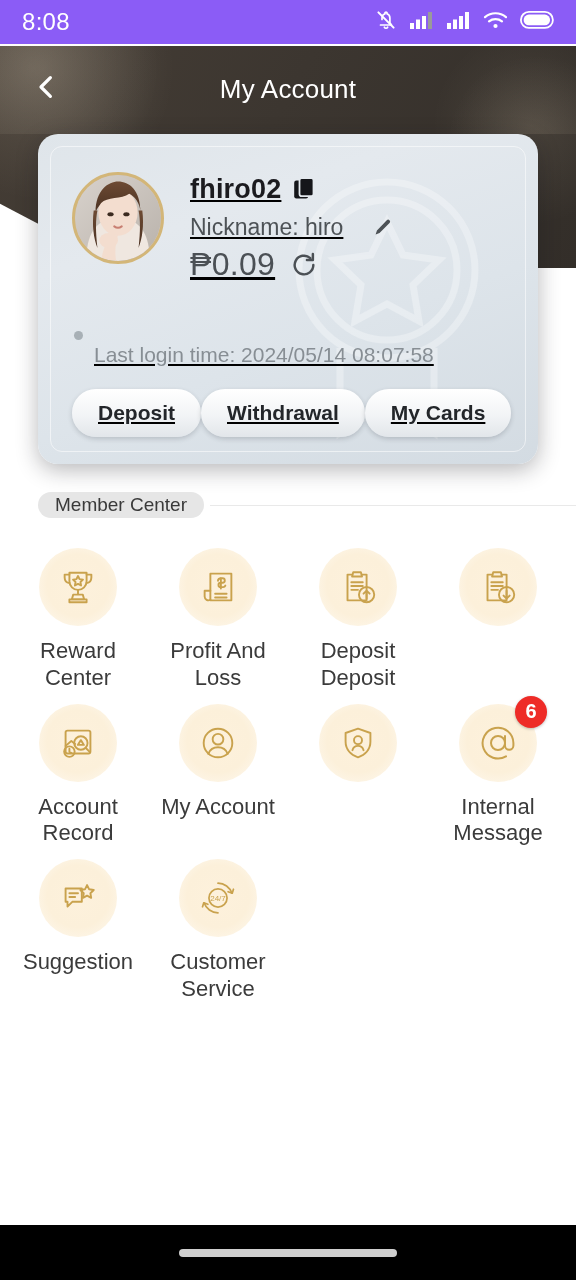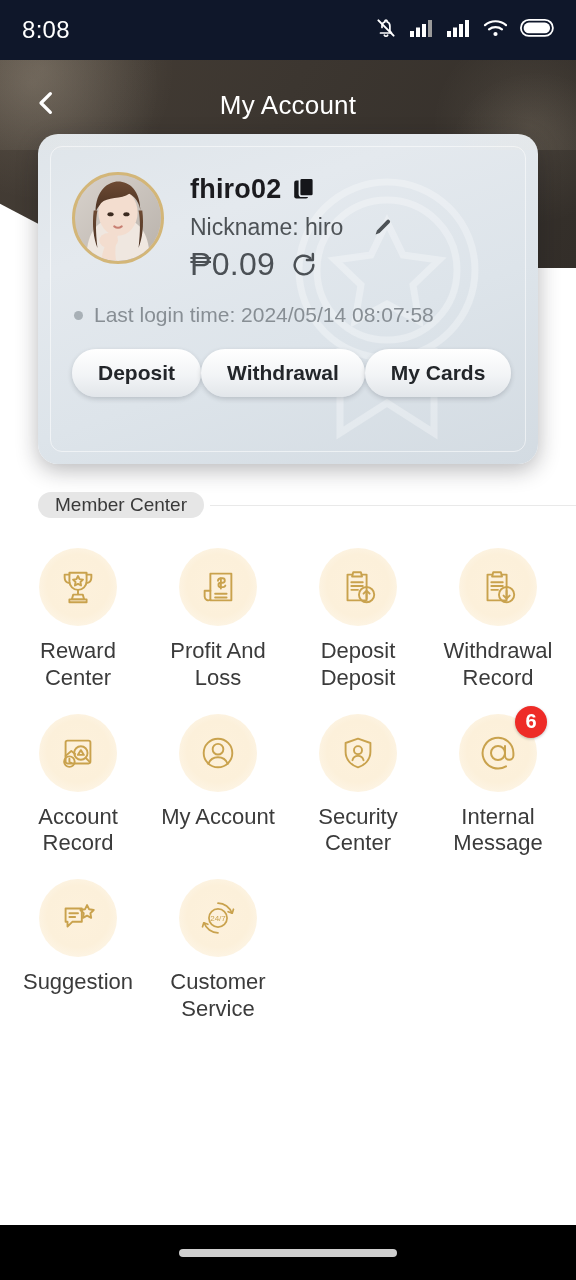--- a/index.html
+++ b/index.html
@@ -7,21 +7,21 @@
   body {
     font-family:"Liberation Sans", sans-serif;
     background:#ffffff;
     overflow:hidden;
     position:relative;
   }
   .phone { width:576px; height:1280px; position:relative; background:#fff; }
 
   
   .statusbar {
-    height:60px; background:#0f172a; color:#fff;
+    height:44px; background:#8b5cf6; color:#fff;
     display:flex; align-items:center; justify-content:space-between;
     padding:17px 22px; position:relative; z-index:40;
   }
   .status-time { font-size:24px; font-weight:400; letter-spacing:.3px; }
   .status-icons { display:flex; align-items:center; gap:11px; }
 
   
   .header {
     position:relative; height:90px; overflow:hidden;
     background:linear-gradient(115deg,#4a4239 0%,#3e3832 38%,#413a34 62%,#35302b 100%);
@@ -71,20 +71,21 @@
     background:#fff; z-index:2;
     clip-path:polygon(0 38%, 0 100%, 100% 100%);
   }
 
   
   .card {
     position:absolute; top:134px; left:38px; width:500px; height:330px;
     border-radius:20px; z-index:6; overflow:hidden;
     background:linear-gradient(160deg,#dfe5ea 0%,#e4e9ee 28%,#dde4ea 60%,#d3dbe2 100%);
     box-shadow:0 6px 22px rgba(20,20,25,.30);
+    text-decoration:underline;
   }
   .card-inner-frame {
     position:absolute; inset:12px; border:1px solid rgba(255,255,255,.55);
     border-radius:12px; pointer-events:none;
   }
   .watermark {
     position:absolute; right:26px; top:26px; width:250px; height:280px;
     opacity:.42; pointer-events:none;
   }
   .card-content { position:relative; z-index:4; padding:38px 0 0 34px; }
@@ -101,21 +102,21 @@
   .nick-row { display:flex; align-items:center; gap:28px; margin-top:9px; }
   .nick { font-size:23px; color:#4d5256; }
   .bal-row { display:flex; align-items:center; gap:15px; margin-top:5px; }
   .bal { font-size:32px; color:#4b5055; font-weight:400; letter-spacing:.3px; }
   .ico-btn { cursor:pointer; display:flex; align-items:center; }
 
   .lastlogin {
     display:flex; align-items:center; gap:11px; margin-top:20px; padding-left:2px;
   }
   .dot { width:9px; height:9px; border-radius:50%; background:#a8b0b6; flex:0 0 9px; }
-  .lastlogin-text { font-size:21px; color:#878e94; }
+  .lastlogin-text { font-size:21px; color:#878e94;margin-top:40px; }
 
   .pillrow { display:flex; margin-top:22px; }
   .pill {
     height:48px; padding:0 26px; border-radius:24px;
     background:linear-gradient(180deg,#ffffff 0%,#f2f4f6 55%,#e2e6ea 100%);
     display:flex; align-items:center; justify-content:center;
     font-size:21px; font-weight:700; color:#23262a;
     box-shadow:0 2px 5px rgba(40,45,55,.20); cursor:pointer;
     white-space:nowrap;
   }
@@ -128,21 +129,21 @@
   .section-tag {
     background:#e6e6e6; color:#3a3a3a; font-size:19px;
     padding:2px 17px; border-radius:16px; white-space:nowrap;
   }
   .section-line { flex:1; height:1px; background:#e9e9e9; margin-left:6px; }
 
   
   .grid {
     position:absolute; top:548px; left:0; width:576px;
     display:grid; grid-template-columns:repeat(4,1fr);
-    row-gap:22px; padding:0 8px; z-index:7;
+    row-gap:12px; padding:0 8px; z-index:7;
   }
   .grid-item {
     display:flex; flex-direction:column; align-items:center; cursor:pointer;
     position:relative;
   }
   .icon-wrap { position:relative; width:78px; height:78px; }
   .icon-circle {
     width:78px; height:78px; border-radius:50%;
     background:radial-gradient(circle at 50% 48%, #fdf1dc 0%, #fcf0da 55%, rgba(252,240,218,.35) 100%);
     display:flex; align-items:center; justify-content:center;
@@ -378,21 +379,20 @@
         <div class="icon-circle">
           <svg width="42" height="42" viewBox="0 0 44 44" fill="none" stroke="#c9a24d" stroke-width="2" stroke-linecap="round" stroke-linejoin="round">
             <path d="M26 9h5v27H11V9h5"></path>
             <path d="M17 6.5h8l1.2 4.5H15.8z"></path>
             <path d="M15 17h12M15 21h12M15 25h7"></path>
             <circle cx="31" cy="30" r="8"></circle>
             <path d="M31 26v8M27.8 31l3.2 3.2 3.2-3.2"></path>
           </svg>
         </div>
       </div>
-      <div class="grid-label">Withdrawal Record</div>
     </div>
 
     <div class="grid-item">
       <div class="icon-wrap">
         <div class="icon-circle">
           <svg width="42" height="42" viewBox="0 0 44 44" fill="none" stroke="#c9a24d" stroke-width="2" stroke-linecap="round" stroke-linejoin="round">
             <rect x="9" y="9" width="26" height="24" rx="2"></rect>
             <path d="M9 25l6-5 4 3"></path>
             <circle cx="25" cy="22" r="7"></circle>
             <path d="m30.2 27.2 4.3 4.3"></path>
@@ -421,21 +421,20 @@
     <div class="grid-item">
       <div class="icon-wrap">
         <div class="icon-circle">
           <svg width="42" height="42" viewBox="0 0 44 44" fill="none" stroke="#c9a24d" stroke-width="2" stroke-linecap="round" stroke-linejoin="round">
             <path d="M22 7 9 11.5v9.3c0 7.6 5.3 14 13 16.2 7.7-2.2 13-8.6 13-16.2V11.5z"></path>
             <circle cx="22" cy="19" r="4.2"></circle>
             <path d="M16.2 29.5a6 6 0 0 1 11.6 0"></path>
           </svg>
         </div>
       </div>
-      <div class="grid-label">Security Center</div>
     </div>
 
     <div class="grid-item">
       <div class="icon-wrap">
         <div class="icon-circle">
           <svg width="44" height="44" viewBox="0 0 44 44" fill="none" stroke="#c9a24d" stroke-width="2" stroke-linecap="round" stroke-linejoin="round">
             <circle cx="22" cy="22" r="7"></circle>
             <path d="M29 15v9.5a4.2 4.2 0 0 0 8.4 0V22A15.4 15.4 0 1 0 30 35.3"></path>
           </svg>
         </div>

